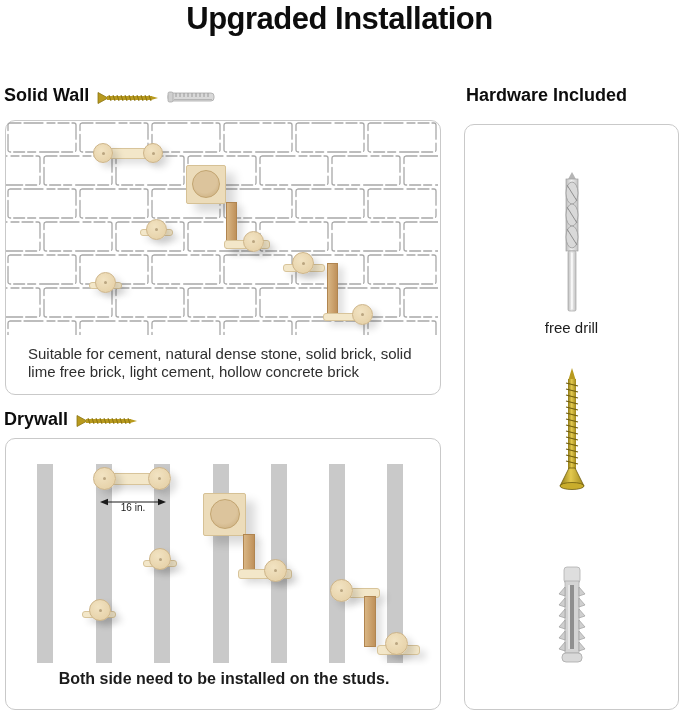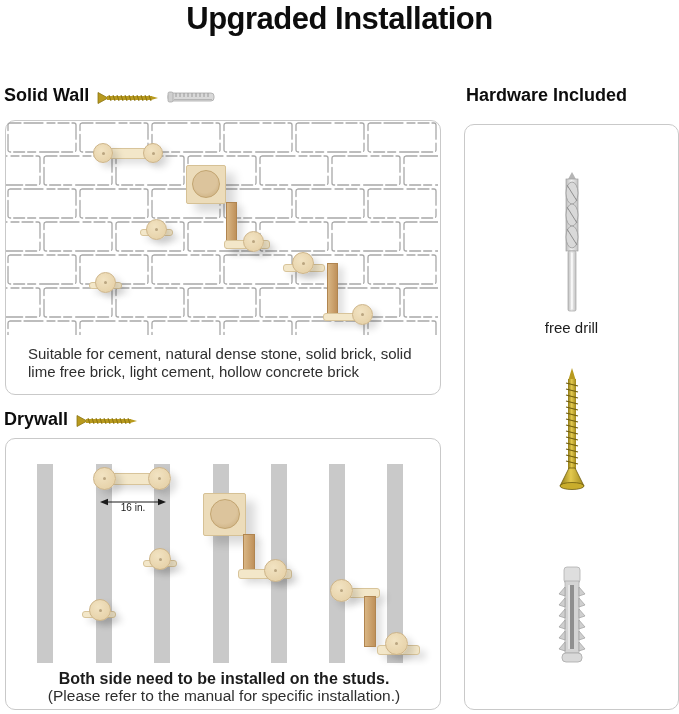--- a/index.html
+++ b/index.html
@@ -196,21 +196,20 @@
 
     <div>
       <div class="board" style="left:337px;top:149px;width:35px;height:8px;"></div>
       <div class="plate" style="left:324px;top:140px;width:21px;height:21px;"></div>
       <div class="post" style="left:358px;top:157px;width:10px;height:49px;"></div>
       <div class="board" style="left:371px;top:206px;width:41px;height:8px;"></div>
       <div class="plate" style="left:379px;top:193px;width:21px;height:21px;"></div>
     </div>
 
     <div class="abs note-bold" style="top:231px;">Both side need to be installed on the studs.</div>
-    <div class="abs note-plain" style="top:248px;">(Please refer to the manual for specific installation.)</div>
   </div>
 
   <div class="abs section-heading" style="left:466px;top:85px;">Hardware Included</div>
 
   <div class="abs panel hw-panel">
 
     <span class="abs" style="left:96px;top:46px;">
       <svg width="22" height="142" viewBox="0 0 22 142">
         <defs>
           <linearGradient id="metal" x1="0" y1="0" x2="1" y2="0">

